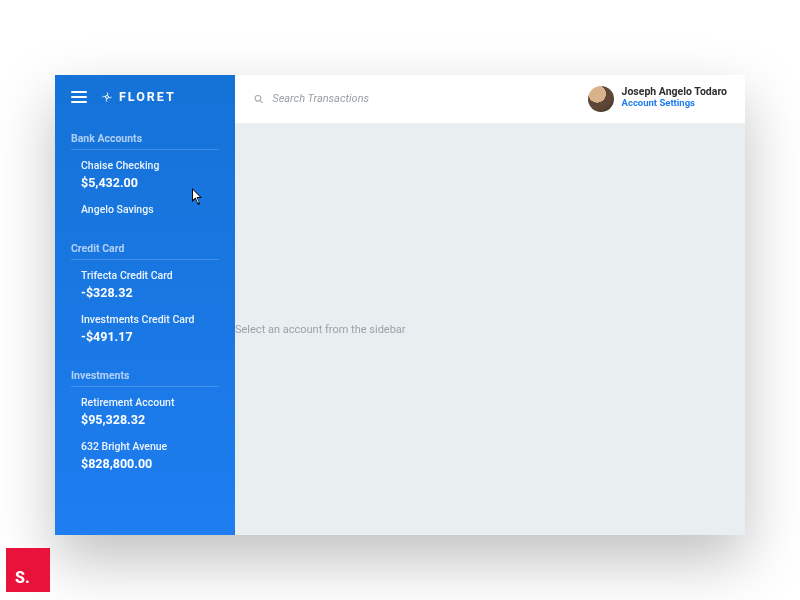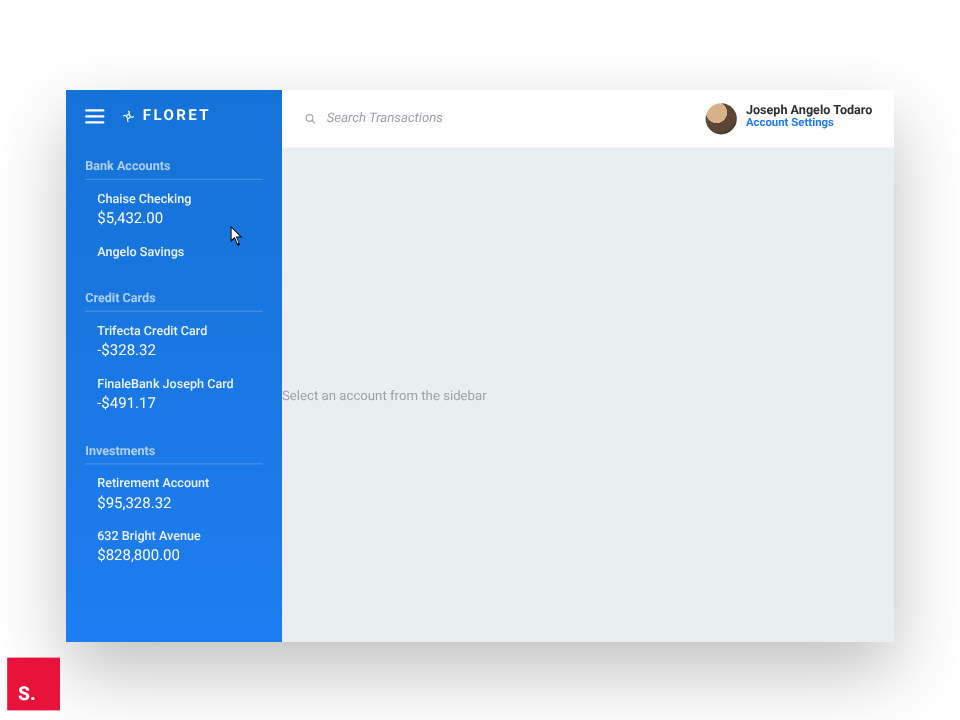--- a/index.html
+++ b/index.html
@@ -10,21 +10,21 @@
   .sidebar{width:180px;background:linear-gradient(180deg,#1572d7 0%,#1e7df0 100%);color:#fff;display:flex;flex-direction:column;}
   .brandbar{display:flex;align-items:center;gap:14px;padding:14px 16px 18px 16px}
   .hamburger{width:16px;height:12px;display:flex;flex-direction:column;justify-content:space-between;cursor:pointer}
   .hamburger span{display:block;height:2px;background:#fff;border-radius:2px}
   .brand{display:flex;align-items:center;gap:6px;font-weight:700;letter-spacing:2px;font-size:12.5px}
   .brand svg{width:12px;height:12px}
   .section{padding:4px 16px 6px 16px}
   .section-title{font-size:10.5px;font-weight:700;color:rgba(255,255,255,.65);padding:6px 0 4px 0;border-bottom:1px solid rgba(255,255,255,.18);margin-bottom:5px}
   .acct{padding:4px 0 8px 10px;cursor:pointer}
   .acct-name{font-size:10.5px;font-weight:500;color:rgba(255,255,255,.92);line-height:1.4}
-  .acct-bal{font-size:12.5px;font-weight:400;color:#fff;line-height:1.4}
+  .acct-bal{font-size:12.5px;font-weight:700;color:#fff;line-height:1.4}
   
   .main{flex:1;display:flex;flex-direction:column;background:#fff}
   .topbar{height:48px;display:flex;align-items:center;padding:0 18px;gap:2px;border-bottom:1px solid rgba(0,0,0,0)}
   .search{flex:1;display:flex;align-items:center;gap:8px}
   .search svg{width:12px;height:12px;opacity:.5}
   .search input{border:none;outline:none;font-size:11px;font-style:italic;color:#333;width:100%;background:transparent}
   .search input::placeholder{color:#9aa0a6;font-style:italic}
   .user{display:flex;gap:8px}
   .avatar{width:26px;height:26px;border-radius:50%;background:radial-gradient(circle at 35% 30%,#d9b28b 0 35%,#5e4636 36% 60%,#2e2a26 100%)}
   .user-meta{display:flex;flex-direction:column;line-height:1.15}
@@ -66,27 +66,27 @@
         <div class="acct">
           <div class="acct-name">Chaise Checking</div>
           <div class="acct-bal">$5,432.00</div>
         </div>
         <div class="acct">
           <div class="acct-name">Angelo Savings</div>
         </div>
       </div>
 
       <div class="section">
-        <div class="section-title">Credit Cards</div>
+        <div class="section-title">Credit Card</div>
         <div class="acct">
           <div class="acct-name">Trifecta Credit Card</div>
           <div class="acct-bal">-$328.32</div>
         </div>
         <div class="acct">
-          <div class="acct-name">FinaleBank Joseph Card</div>
+          <div class="acct-name">Investments Credit Card</div>
           <div class="acct-bal">-$491.17</div>
         </div>
       </div>
 
       <div class="section">
         <div class="section-title">Investments</div>
         <div class="acct">
           <div class="acct-name">Retirement Account</div>
           <div class="acct-bal">$95,328.32</div>
         </div>

